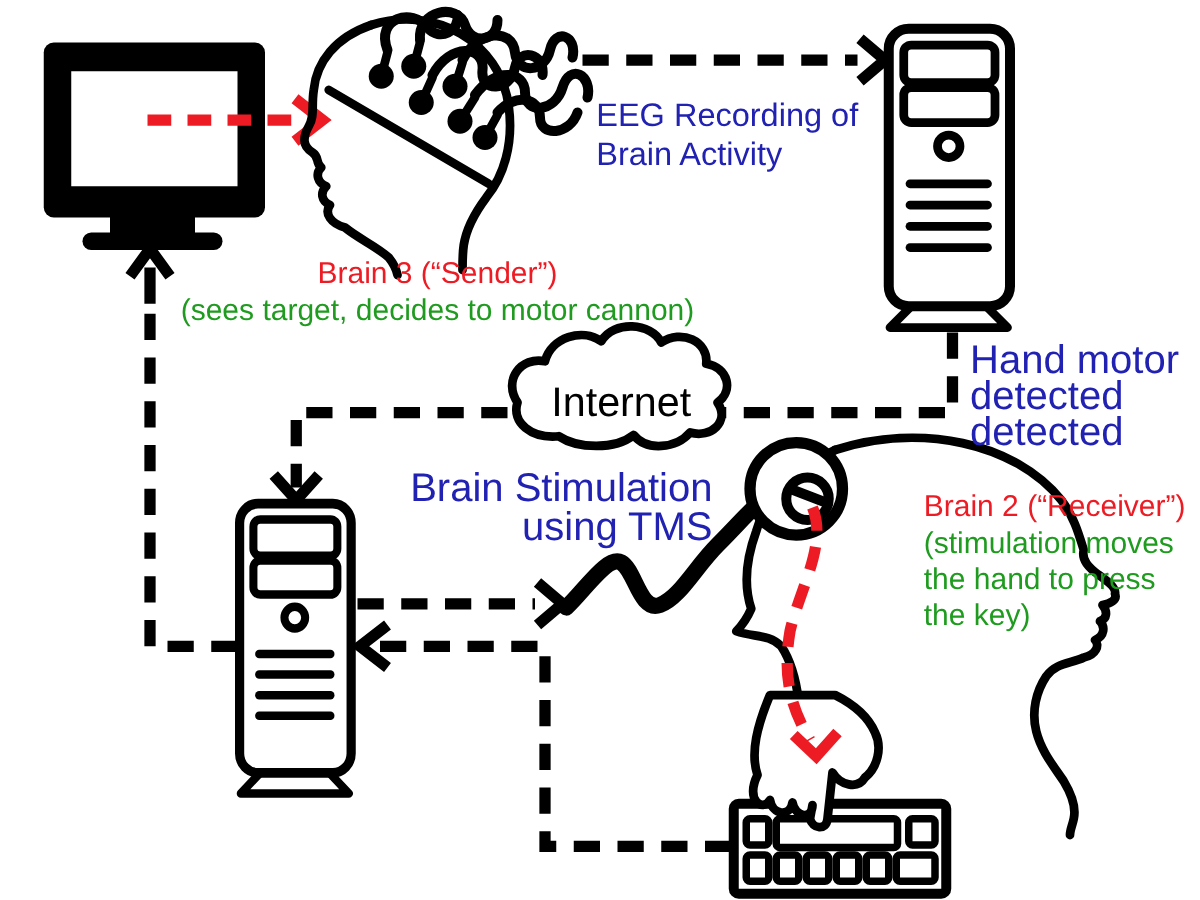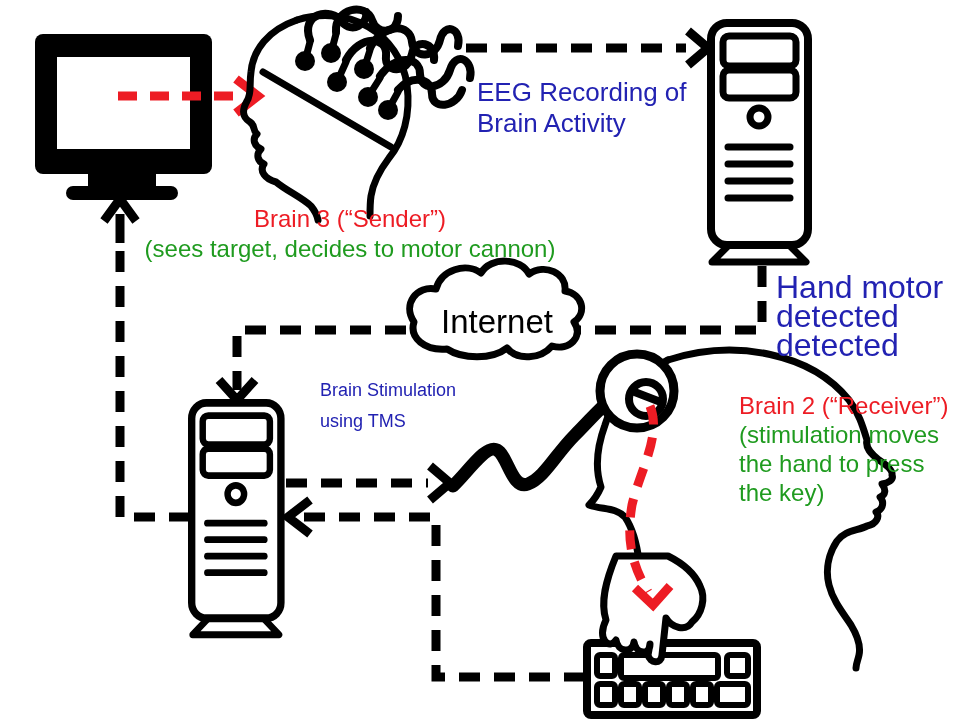--- a/index.html
+++ b/index.html
@@ -19,21 +19,21 @@
   .chev{stroke:var(--black);stroke-width:9;fill:none;stroke-linejoin:miter;stroke-linecap:butt}
   .rdash{stroke:var(--red);stroke-width:9;fill:none;stroke-dasharray:19 13;stroke-linecap:butt}
   .rchev{stroke:var(--red);stroke-width:9;fill:none;stroke-linejoin:miter;stroke-linecap:butt}
   
   .txt{position:absolute;white-space:nowrap;}
   .txt-eeg{left:477px;top:77px;width:270px;color:var(--blue);font-size:26px;line-height:31px;}
   .txt-brain1{left:120px;top:204px;width:460px;text-align:center;font-size:24px;line-height:30px;}
   .txt-brain1 .t{color:var(--red);} .txt-brain1 .c{color:var(--green);}
   .txt-internet{left:430px;top:303px;width:134px;text-align:center;font-size:33px;color:var(--black);}
   .txt-handmotor{left:776px;top:273px;color:var(--blue);font-size:32px;line-height:29px;}
-  .txt-tms{left:320px;top:375px;width:250px;color:var(--blue);font-size:18px;line-height:31px;}
+  .txt-tms{left:320px;top:375px;width:250px;text-align:right;color:var(--blue);font-size:32px;line-height:31px;}
   .txt-brain2{left:739px;top:391px;width:225px;font-size:24px;line-height:29px;}
   .txt-brain2 .t{color:var(--red);} .txt-brain2 .c{color:var(--green);}
 </style>
 </head>
 <body>
 
 <div class="stage">
 
   <svg width="960" height="720" viewBox="0 0 960 720">
     <defs>

